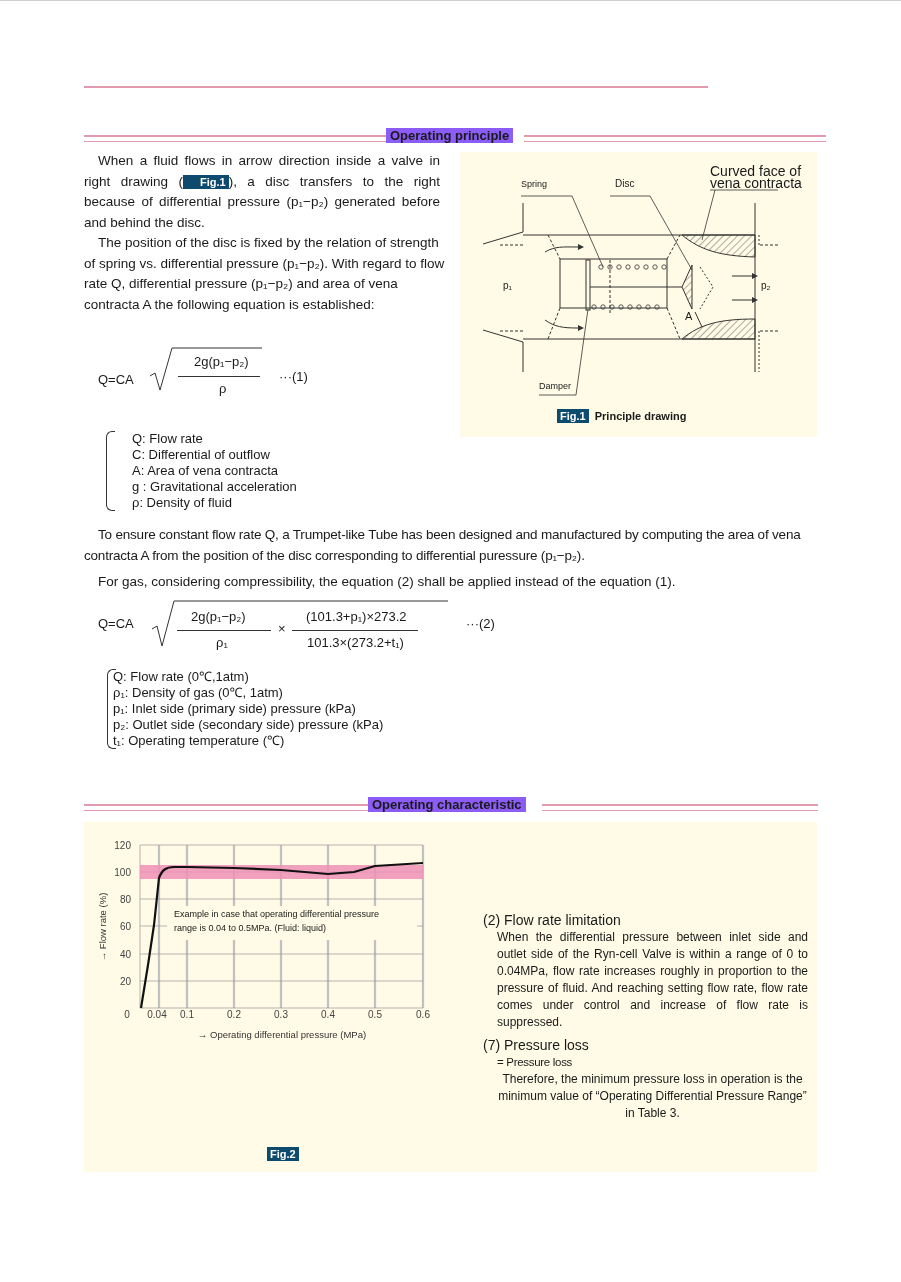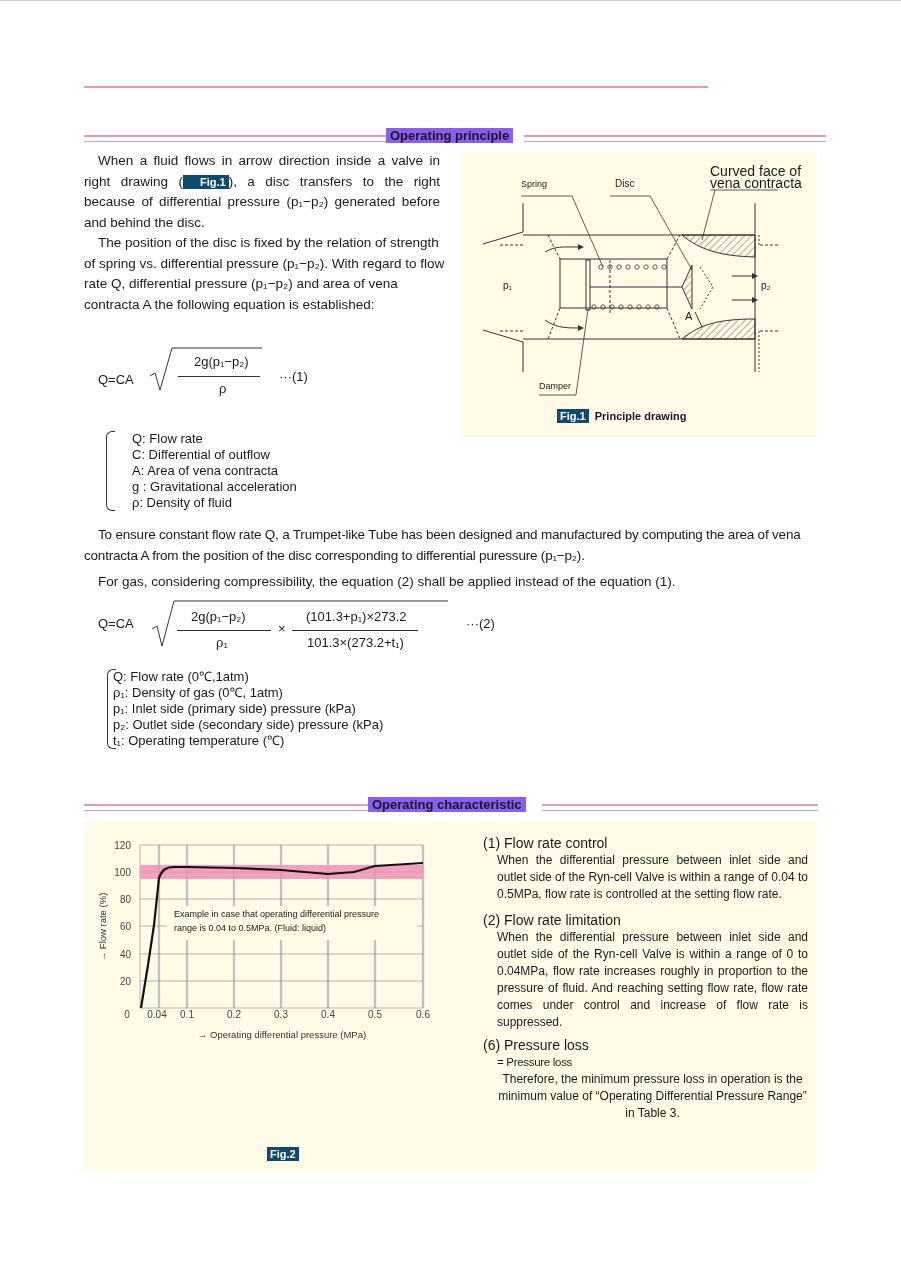--- a/index.html
+++ b/index.html
@@ -246,26 +246,22 @@
     </svg>
     <div style="position:absolute;left:90px;top:86px;font-size:9px;line-height:13.5px;white-space:nowrap;">
       <div>Example in case that operating differential pressure</div>
       <div>range is 0.04 to 0.5MPa. (Fluid: liquid)</div>
     </div>
     <div style="position:absolute;left:183px;top:322px;">
       <span class="figtag">Fig.2</span>
     </div>
   </div>
 
-  <div class="char-col" style="left:399px;top:12px;width:325px;">
-    <h4>(1) Flow rate control</h4>
-    <p>When the differential pressure between inlet side and outlet side of the Ryn-cell Valve is within a range of 0.04 to 0.5MPa, flow rate is controlled at the setting flow rate.</p>
-  </div>
   <div class="char-col" style="left:399px;top:89px;width:325px;">
     <h4>(2) Flow rate limitation</h4>
     <p>When the differential pressure between inlet side and outlet side of the Ryn-cell Valve is within a range of 0 to 0.04MPa, flow rate increases roughly in proportion to the pressure of fluid. And reaching setting flow rate,  flow rate comes under control and increase of flow rate is suppressed.</p>
   </div>
   <div class="char-col" style="left:399px;top:214px;width:325px;">
-    <h4>(6) Pressure loss</h4>
+    <h4>(7) Pressure loss</h4>
     <p class="cond">= Pressure loss</p>
     <p style="text-align:center;">Therefore, the minimum pressure loss in operation is the minimum value of “Operating Differential Pressure Range” in Table 3.</p>
   </div>
 </div>
 
 </body></html>

